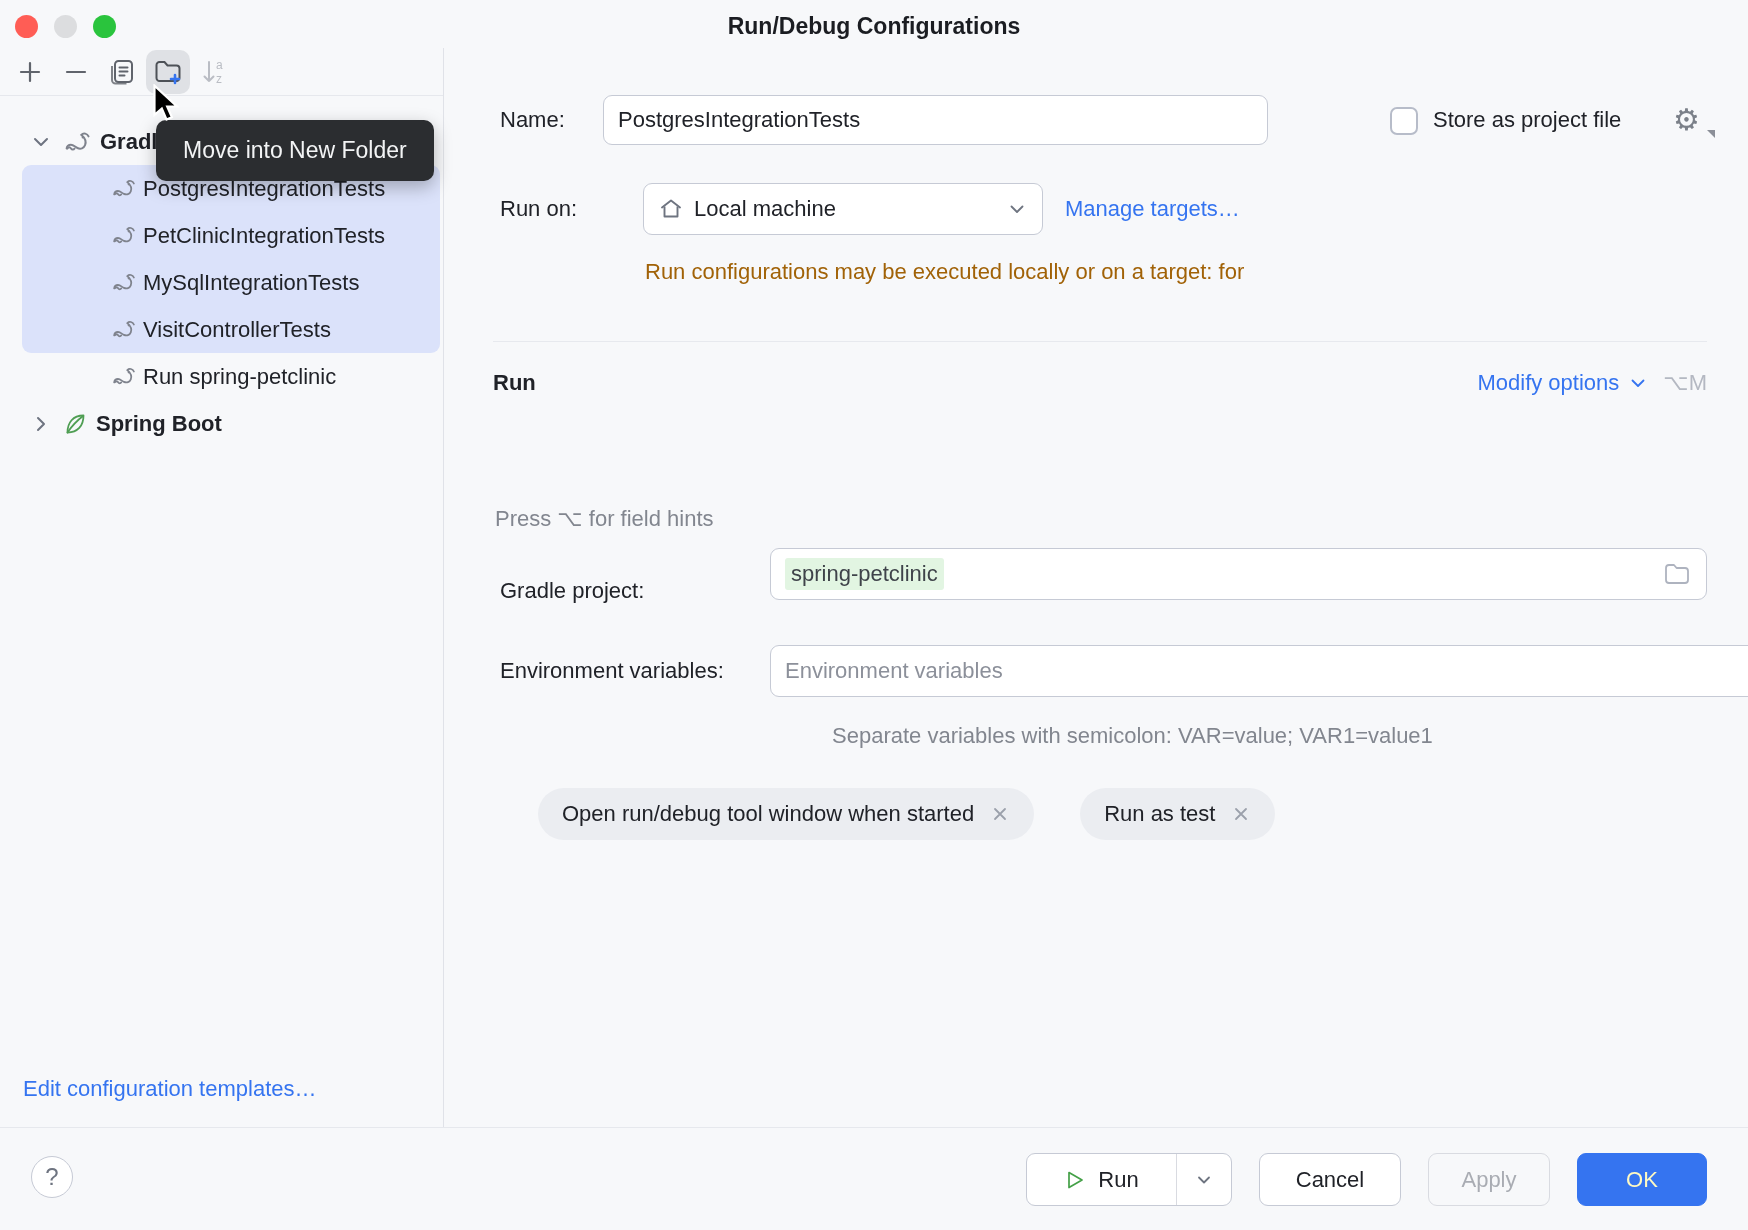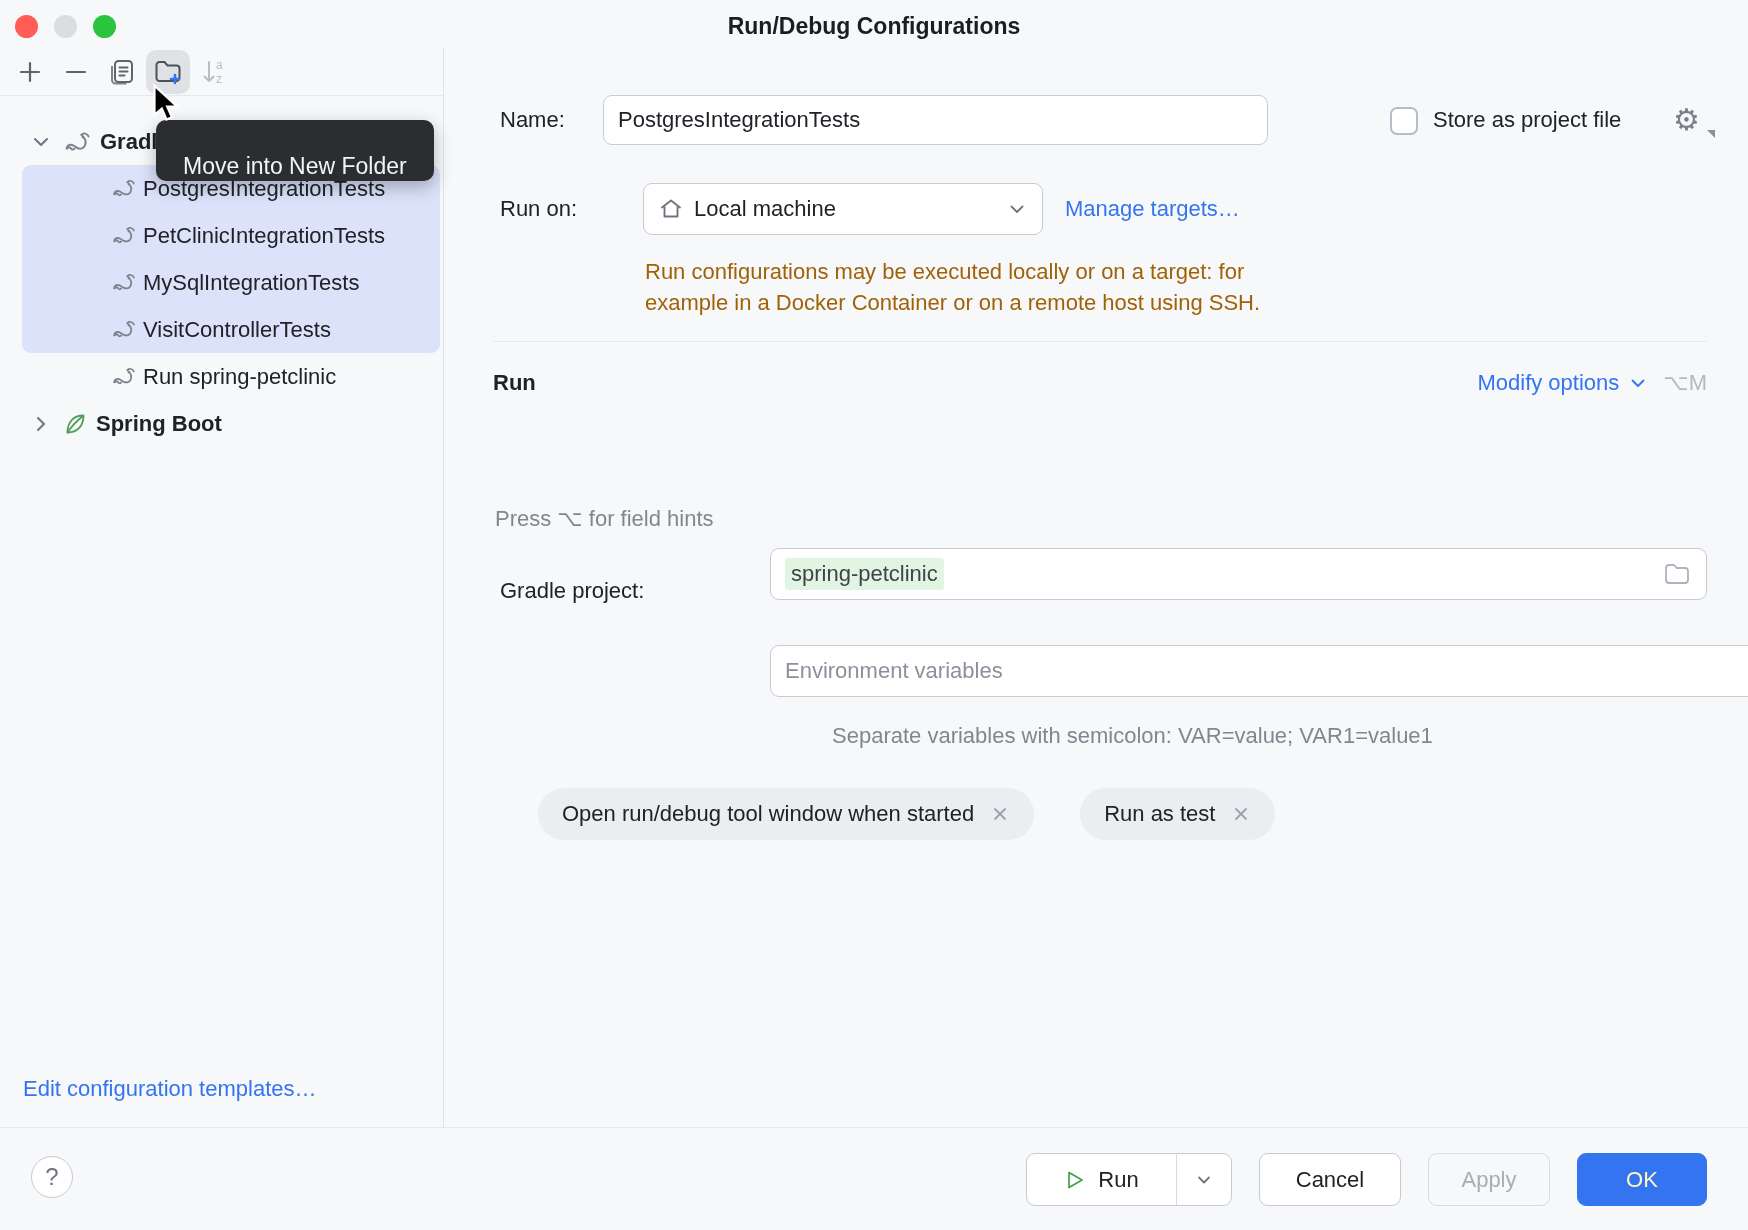--- a/index.html
+++ b/index.html
@@ -37,21 +37,21 @@
   .sel-block { margin-left:22px; width:418px; background:#dbe2fa; border-radius:9px; }
   .item-row { height:47px; display:flex; align-items:center; padding-left:88px; }
   .item-row .nicon { margin-right:6px; display:flex; }
   .plain { margin-left:22px; }
 
   .edit-templates { position:absolute; left:23px; top:1075px; color:#3574f0; line-height:28px;
                     cursor:pointer; }
 
   
   .tooltip { position:absolute; left:156px; top:120px; height:61px; z-index:10;
-             background:#2b2d30; color:#f3f4f5; border-radius:10px; padding:16px 27px;
+             background:#2b2d30; color:#f3f4f5; border-radius:10px; padding:0 27px;
              line-height:61px; font-size:23px; white-space:nowrap;
              box-shadow:0 6px 18px rgba(0,0,0,.28); }
   .cursor { position:absolute; left:150px; top:84px; z-index:11; }
 
   
   .main { position:absolute; left:445px; top:48px; width:1303px; height:1079px; }
   .flabel { position:absolute; height:52px; line-height:52px; white-space:nowrap; }
   .field { position:absolute; background:#fff; border:1px solid #c6cad5; border-radius:9px;
            display:flex; align-items:center; padding:0 14px; }
   .name-field { left:158px; top:47px; width:665px; height:50px; }
@@ -292,21 +292,20 @@
     <span class="chev-right">
       <svg width="22" height="22" viewBox="0 0 22 22">
           <path d="M5.5 8.5l5.5 5.5 5.5-5.5" fill="none" stroke="#6e7480" stroke-width="1.8" stroke-linecap="round" stroke-linejoin="round"></path>
         </svg>
     </span>
   </div>
   <div class="link manage">Manage targets…</div>
 
   <div class="help-text">
     <div>Run configurations may be executed locally or on a target: for</div>
-    <div>example in a Docker Container or on a remote host using SSH.</div>
   </div>
 
   <div class="hdivider"></div>
 
   <div class="run-header">Run</div>
   <div class="modify">
     <span class="link">Modify options</span>
     <span>
       <svg width="20" height="20" viewBox="0 0 20 20">
           <path d="M4.5 7.5l5.5 5.5 5.5-5.5" fill="none" stroke="#3574f0" stroke-width="1.8" stroke-linecap="round" stroke-linejoin="round"></path>
@@ -320,20 +319,21 @@
   <div class="flabel" style="left:55px; top:517px;">Gradle project:</div>
   <div class="field gradle-field">
     <span class="green-hl">spring-petclinic</span>
     <span class="field-icon">
       <svg width="30" height="28" viewBox="0 0 30 28" fill="none" stroke="#aeb3bf" stroke-width="1.8">
         <path d="M4 8a3 3 0 0 1 3-3h5l2.6 3H23a3 3 0 0 1 3 3v9a3 3 0 0 1-3 3H7a3 3 0 0 1-3-3z" stroke-linejoin="round"></path>
       </svg>
     </span>
   </div>
 
+  <div class="flabel" style="left:55px; top:597px;">Environment variables:</div>
   <div class="field env-field">
     <span class="placeholder">Environment variables</span>
     <span class="field-icon">
       <svg width="28" height="32" viewBox="0 0 28 32" fill="none" stroke="#aeb3bf" stroke-width="1.8">
         <rect x="4" y="3" width="20" height="26" rx="5"></rect>
         <path d="M9.5 11h9M9.5 16h9M9.5 21h9" stroke-linecap="round"></path>
       </svg>
     </span>
   </div>
   <div class="env-hint">Separate variables with semicolon: VAR=value; VAR1=value1</div>

